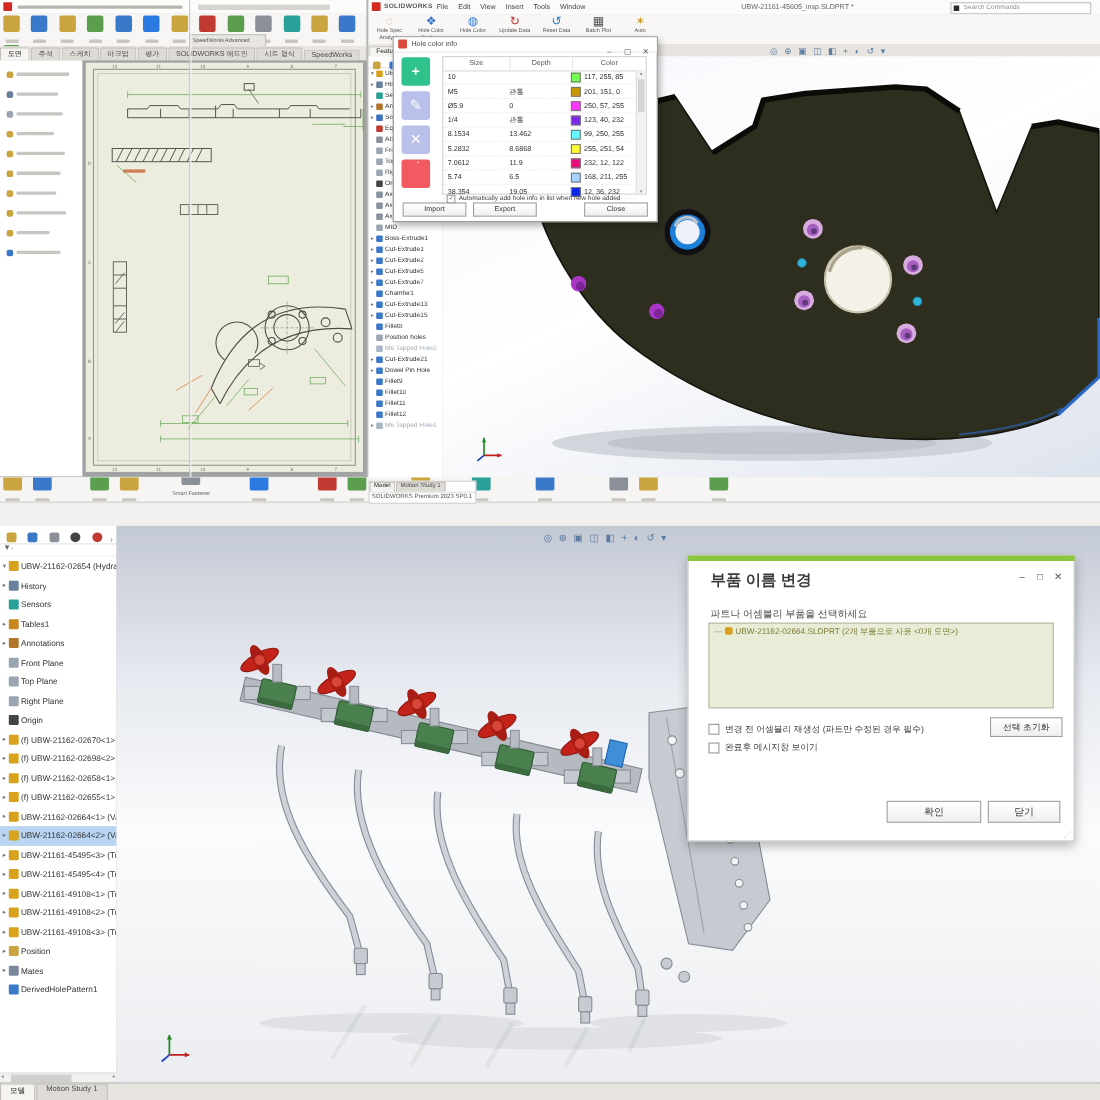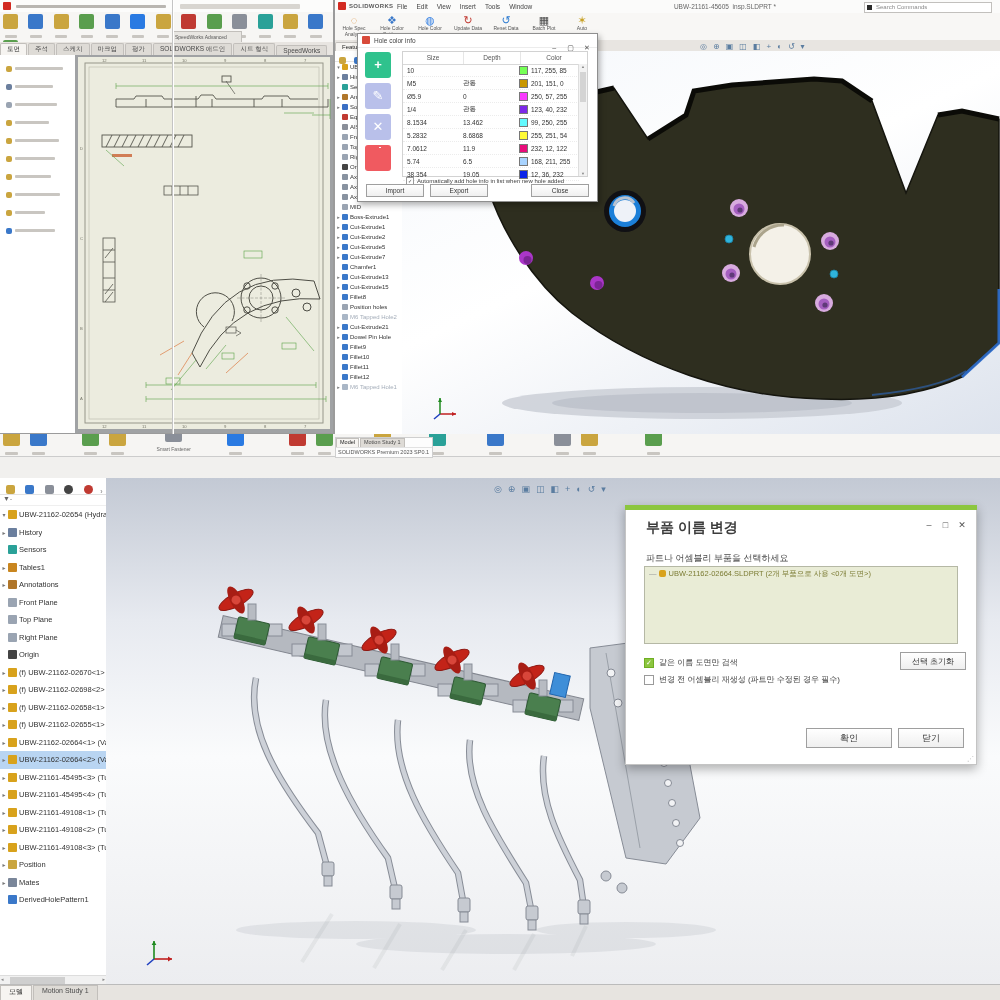--- a/index.html
+++ b/index.html
@@ -970,30 +970,30 @@
           <div style="display:flex;align-items:center;height:13px;padding-left:4px;font-size:7.5px;color:#7c7c34;">
             <span style="color:#999;margin-right:2px;">—</span>
             <span class="stub" style="width:7px;height:7px;background:#d8a21c;margin:0 3px 0 0;"></span>
             <span class="nosel">UBW-21162-02664.SLDPRT (2개 부품으로 사용 &lt;0개 도면&gt;)</span>
           </div>
         </div>
         <div class="btn abs" style="right:10px;top:146px;width:66px;height:18px;font-size:8px;line-height:17px;">선택 초기화</div>
         <div class="abs" style="left:18px;top:148px;width:250px;">
 
 
-            <div class="kcbrow">
-              <span class="kcb checked"></span>
-              <span>같은 이름 도면만 검색</span>
-            </div>
 
             <div class="kcbrow">
               <span class="kcb"></span>
               <span>변경 전 어셈블리 재생성 (파트만 수정된 경우 필수)</span>
             </div>
 
+            <div class="kcbrow">
+              <span class="kcb"></span>
+              <span>완료후 메시지창 보이기</span>
+            </div>
           </div>
         <div class="btn abs" style="left:180px;top:222px;width:86px;height:20px;font-size:9px;line-height:19px;">확인</div>
         <div class="btn abs" style="left:272px;top:222px;width:66px;height:20px;font-size:9px;line-height:19px;">닫기</div>
         <span class="abs" style="right:2px;bottom:1px;font-size:7px;color:#aaa;">⋰</span>
       </div>
     </div>
 
     <div class="abs" style="left:0;right:0;bottom:0;height:15px;background:#e7e4e0;border-top:1px solid #bbb;display:flex;font-size:7px;">
 
     <span class="tab active" style="border-radius:0;padding:1px 8px;">모델</span>

